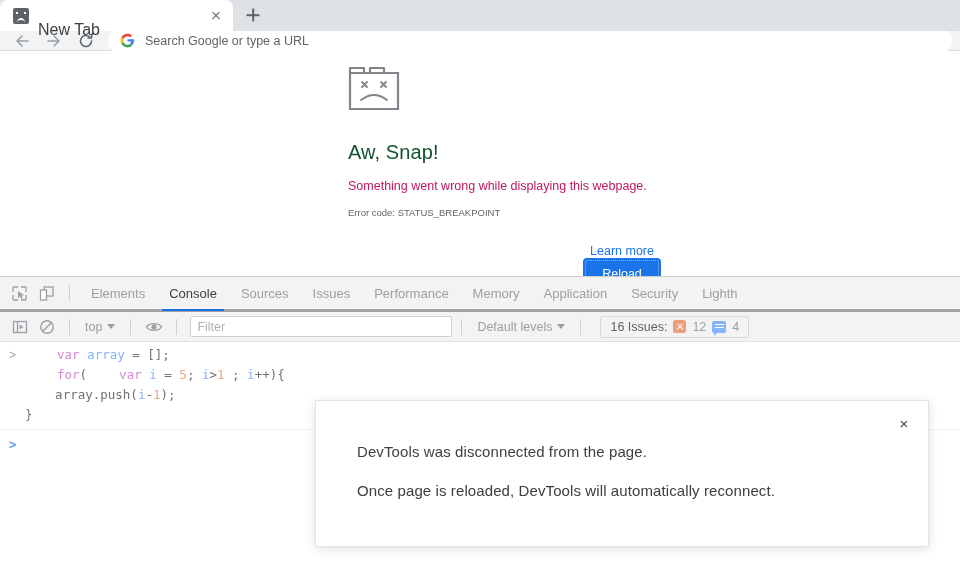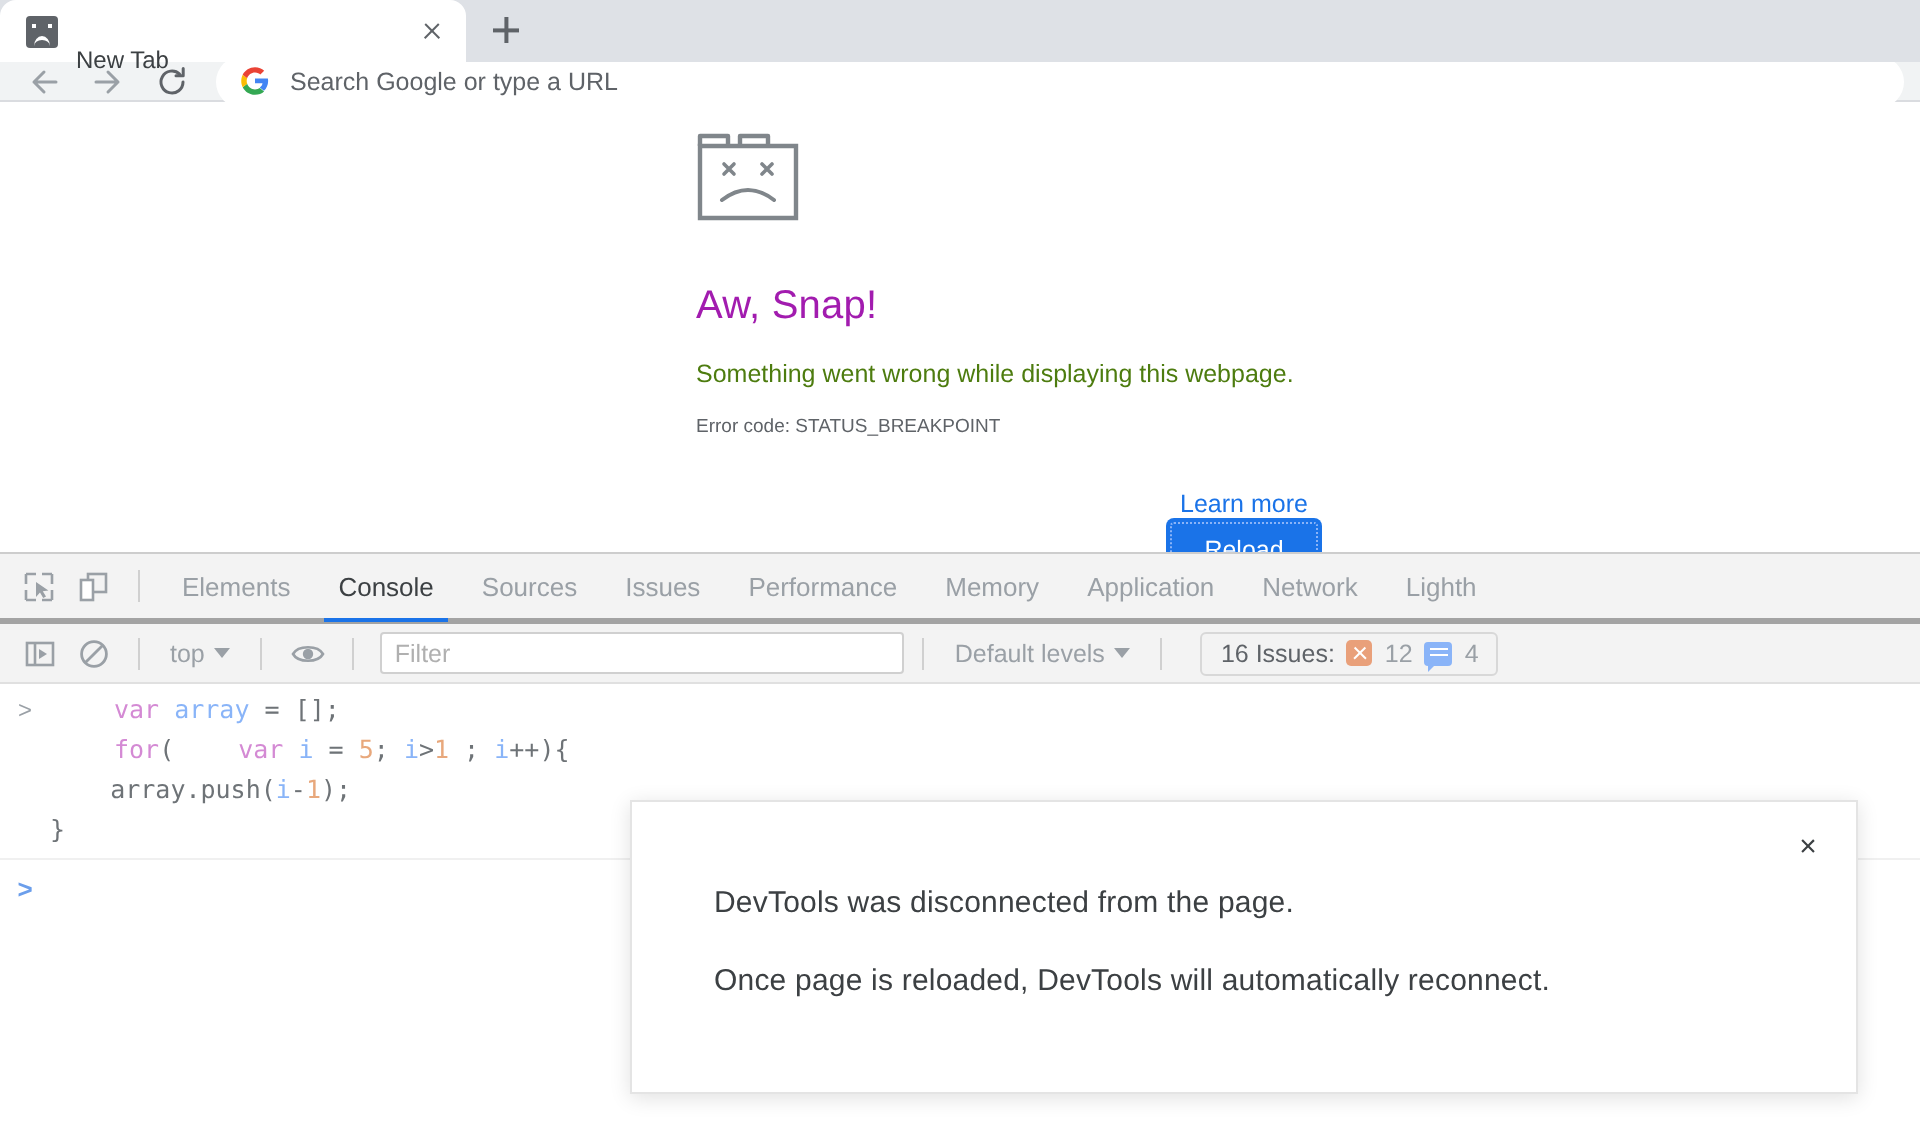--- a/index.html
+++ b/index.html
@@ -56,21 +56,21 @@
     content: "";
     position: absolute;
     left: 4px; top: 10px;
     width: 8px; height: 3px;
     border-top: 2px solid #ffffff;
     border-radius: 50% / 100% 100% 0 0;
   }
   .tab-title {
     flex: 1;
     margin-left: 9px;
-    font-size: 12px;
+    font-size: 16px;
     color: #3c4043;
     white-space: nowrap;
     overflow: hidden;
     text-overflow: ellipsis;
     margin-top: 28px;
   }
   .tab-close {
     width: 16px; height: 16px;
     flex: 0 0 16px;
     position: relative;
@@ -158,27 +158,27 @@
     top: 14px;
     width: 548px;
   }
   .sad-icon {
     width: 52px; height: 46px;
     margin-bottom: 26px;
   }
   .err-title {
     font-size: 20px;
     font-weight: normal;
-    color: #a21caf;
+    color: #14532d;
     letter-spacing: .1px;
     margin-bottom: 15px;
   }
   .err-sub {
     font-size: 12.5px;
-    color: #4d7c0f;
+    color: #be185d;
     margin-bottom: 14px;
   }
   .err-code {
     font-size: 9.5px;
     color: #5f6368;
     margin-bottom: 26px;
   }
   .err-actions {
     display: flex;
     align-items: center;
@@ -514,21 +514,21 @@
         </svg>
       </div>
       <div class="dt-sep"></div>
       <div class="dt-tab">Elements</div>
       <div class="dt-tab active">Console</div>
       <div class="dt-tab">Sources</div>
       <div class="dt-tab">Issues</div>
       <div class="dt-tab">Performance</div>
       <div class="dt-tab">Memory</div>
       <div class="dt-tab">Application</div>
-      <div class="dt-tab">Network</div>
+      <div class="dt-tab">Security</div>
       <div class="dt-tab">Lighth</div>
     </div>
 
     <div class="dt-filterbar">
       <div class="dt-icon-btn">
         <svg width="16" height="16" viewBox="0 0 16 16">
           <rect x="1.5" y="2.5" width="13" height="11" fill="none" stroke="#9aa0a6" stroke-width="1.3"></rect>
           <line x1="5.5" y1="2.5" x2="5.5" y2="13.5" stroke="#9aa0a6" stroke-width="1.3"></line>
           <path d="M7.5 5.5 L11.5 8 L7.5 10.5 Z" fill="#9aa0a6"></path>
         </svg>

